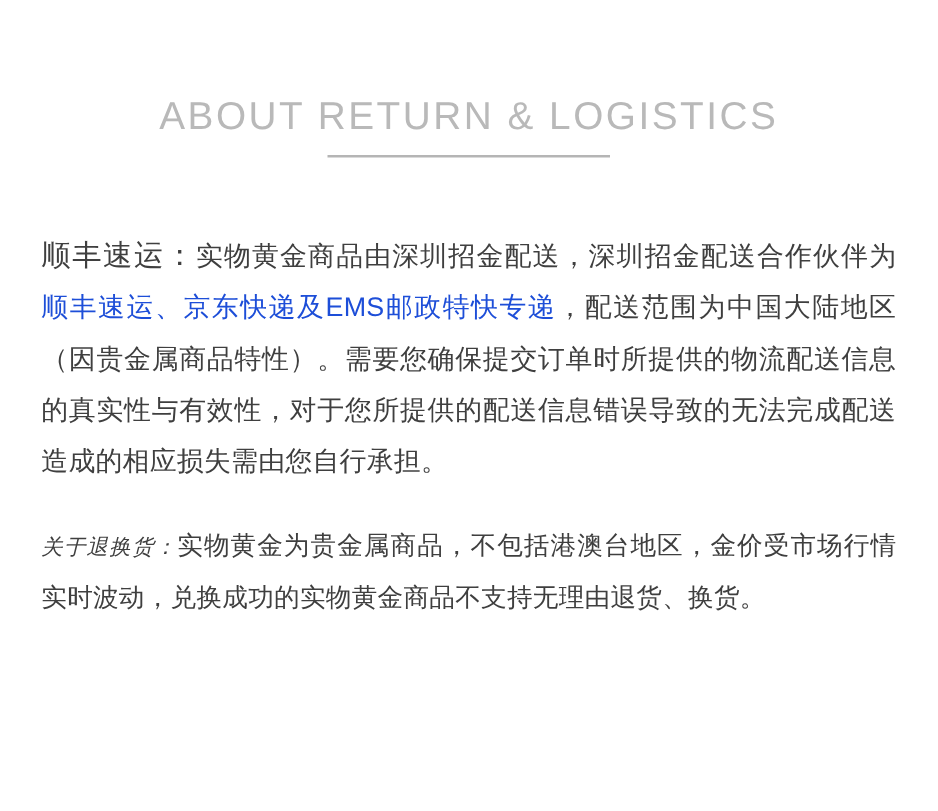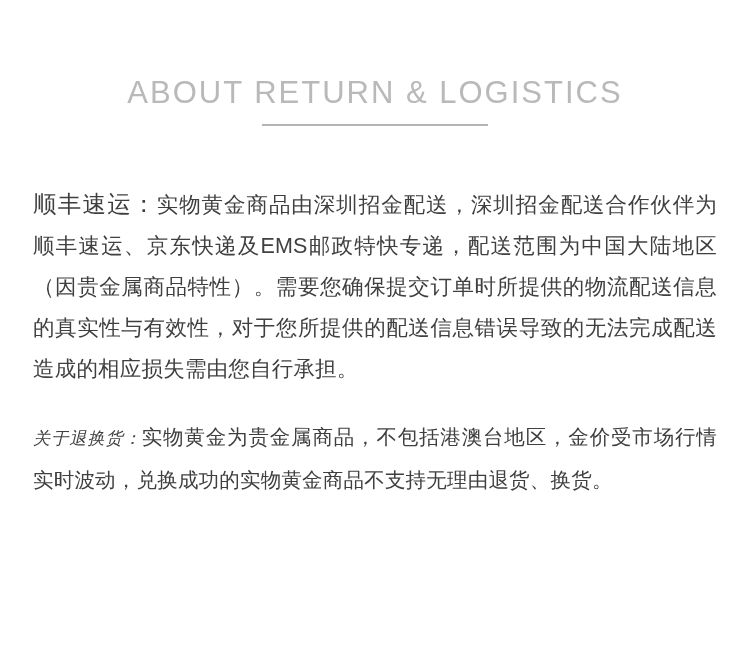--- a/index.html
+++ b/index.html
@@ -65,21 +65,21 @@
     text-justify: inter-ideograph;
     letter-spacing: 0.2px;
   }
   .section-title {
     font-size: 23.5px;
     color: #3f3f3f;
     font-weight: 500;
     letter-spacing: 0.5px;
   }
   .highlight {
-    color: #404040;
+    color: #1d4ed8;
   }
   .section.second .para {
     font-size: 20.5px;
   }
   .section.second .section-title {
     font-size: 17px;
     font-style: italic;
   }
 </style>
 </head>

